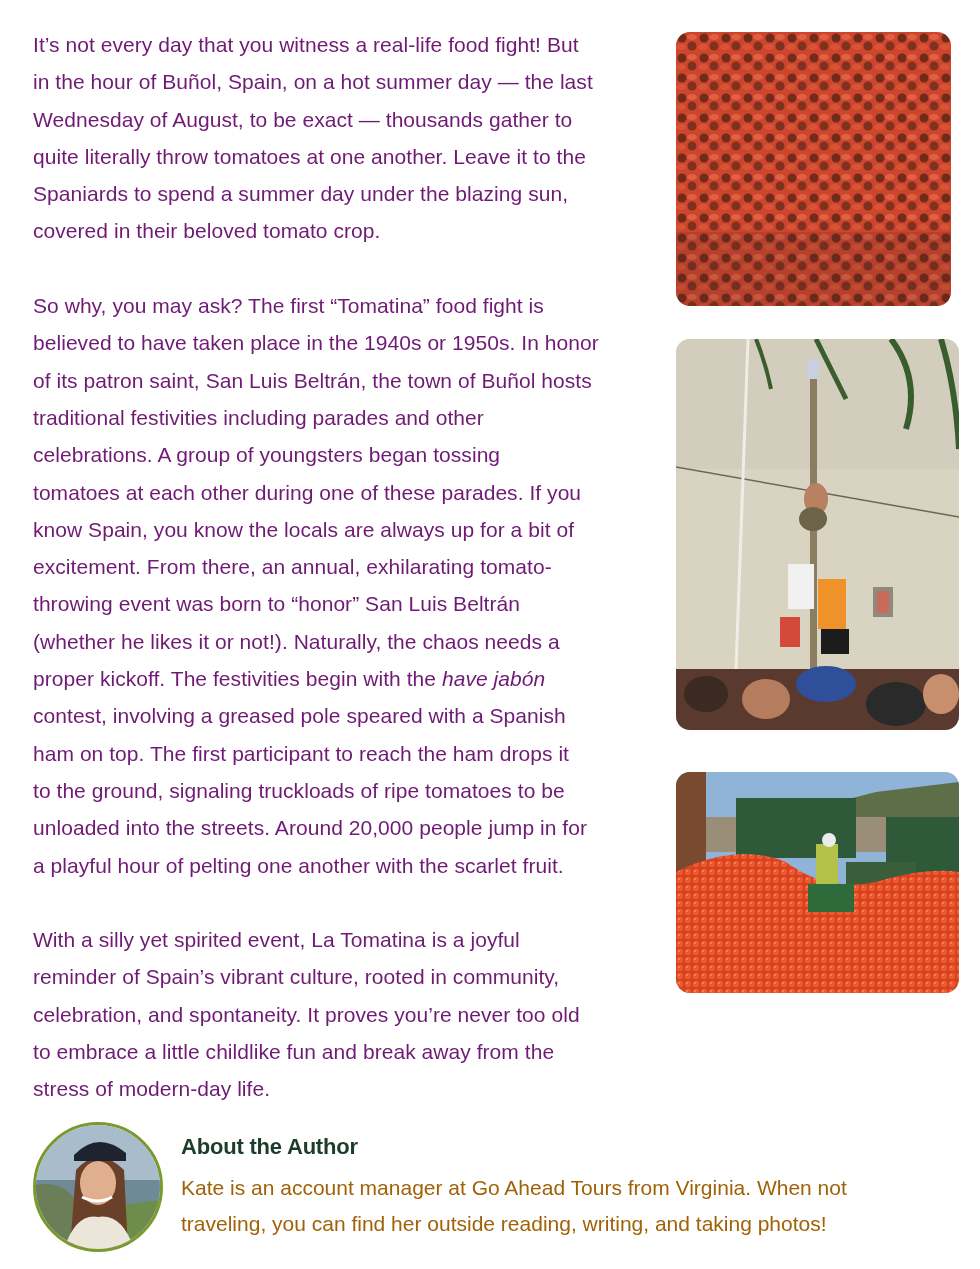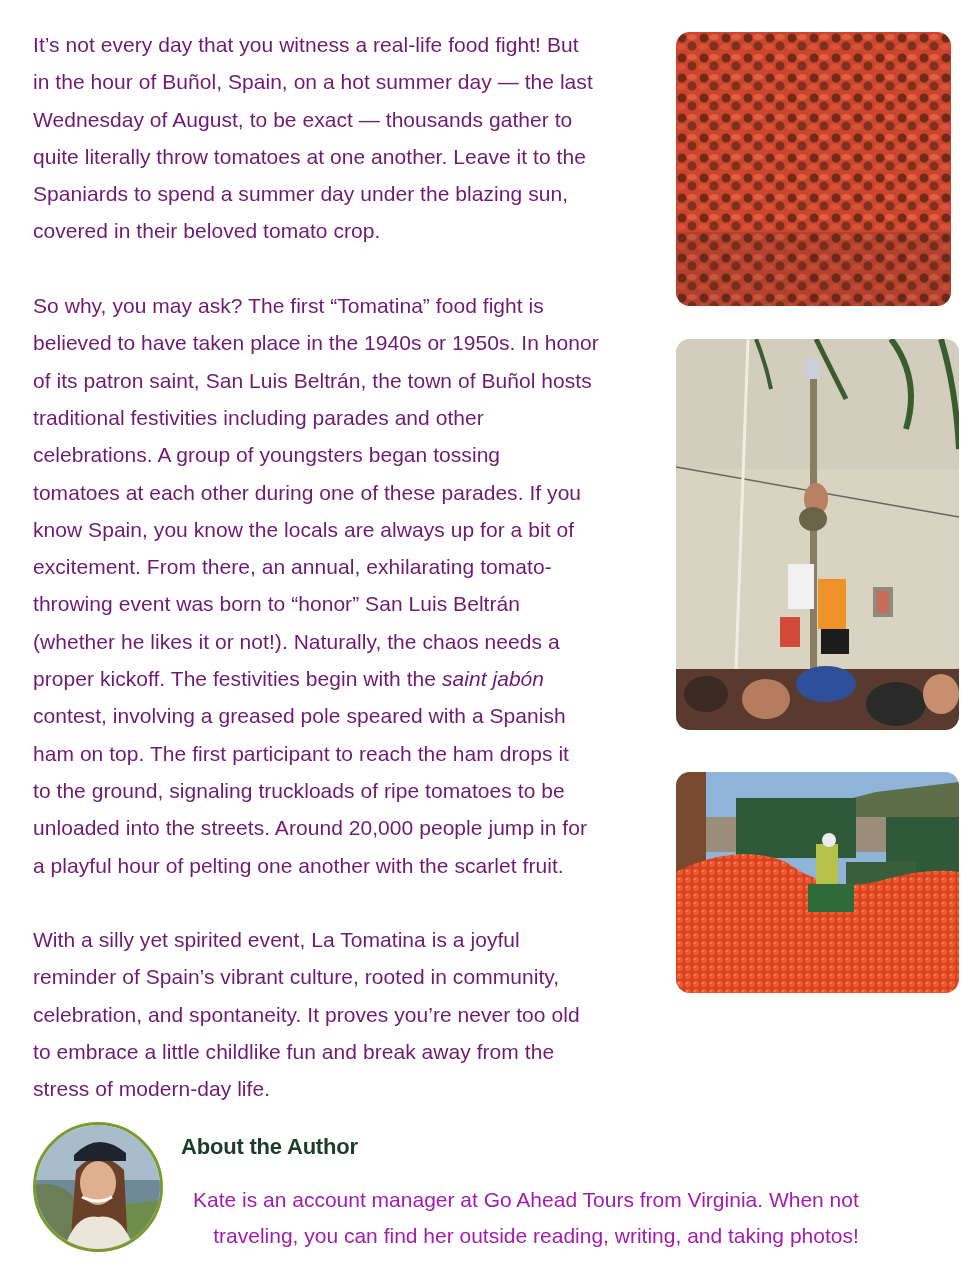--- a/index.html
+++ b/index.html
@@ -7,27 +7,27 @@
          font-family: "Liberation Sans", "DejaVu Sans", sans-serif; color: #1b2a22; }
   .article { position: absolute; left: 33px; top: 26px; width: 640px; }
   .para { font-size: 21px; line-height: 37.3px; margin: 0 0 37.3px 0; color: #701a75; letter-spacing: 0.05px; }
   .para em { font-style: italic; }
   .line { display: block; white-space: nowrap; }
   .photo { position: absolute; border-radius: 14px; overflow: hidden; }
   .photo svg { display: block; width: 100%; height: 100%; }
   #photo-crowd { left: 676px; top: 32px; width: 275px; height: 274px; }
   #photo-pole  { left: 676px; top: 339px; width: 283px; height: 391px; }
   #photo-tomatoes { left: 676px; top: 772px; width: 283px; height: 221px; }
-  .author { position: absolute; left: 33px; top: 1122px; width: 920px; height: 130px; text-align: right; }
+  .author { position: absolute; left: 33px; top: 1122px; width: 920px; height: 130px; }
   .avatar { position: absolute; left: 0; top: 0; width: 124px; height: 124px; border-radius: 50%;
             border: 3px solid #7a9a2e; overflow: hidden; background: #dfe6ea; }
   .avatar svg { display:block; width:100%; height:100%; }
   .author-heading { position: absolute; left: 148px; top: 12px; font-size: 22px; font-weight: bold;
                     color: #1c3d2b; margin: 0; letter-spacing: -0.2px; }
-  .author-bio { position: absolute; left: 148px; top: 48px; font-size: 21px; line-height: 36px; color: #a21caf; margin: 12px; }
+  .author-bio { position: absolute; left: 148px; top: 48px; font-size: 21px; line-height: 36px; color: #a16207; margin: 0; }
 </style>
 </head>
 <body>
 
 <div class="article">
   <p class="para">
     <span class="line">It’s not every day that you witness a real-life food fight! But</span>
     <span class="line">in the hour of Buñol, Spain, on a hot summer day — the last</span>
     <span class="line">Wednesday of August, to be exact — thousands gather to</span>
     <span class="line">quite literally throw tomatoes at one another. Leave it to the</span>
@@ -38,21 +38,21 @@
     <span class="line">So why, you may ask? The first “Tomatina” food fight is</span>
     <span class="line">believed to have taken place in the 1940s or 1950s. In honor</span>
     <span class="line">of its patron saint, San Luis Beltrán, the town of Buñol hosts</span>
     <span class="line">traditional festivities including parades and other</span>
     <span class="line">celebrations. A group of youngsters began tossing</span>
     <span class="line">tomatoes at each other during one of these parades. If you</span>
     <span class="line">know Spain, you know the locals are always up for a bit of</span>
     <span class="line">excitement. From there, an annual, exhilarating tomato-</span>
     <span class="line">throwing event was born to “honor” San Luis Beltrán</span>
     <span class="line">(whether he likes it or not!). Naturally, the chaos needs a</span>
-    <span class="line"><span>proper kickoff. The festivities begin with the </span><em>saint jabón</em></span>
+    <span class="line"><span>proper kickoff. The festivities begin with the </span><em>have jabón</em></span>
     <span class="line">contest, involving a greased pole speared with a Spanish</span>
     <span class="line">ham on top. The first participant to reach the ham drops it</span>
     <span class="line">to the ground, signaling truckloads of ripe tomatoes to be</span>
     <span class="line">unloaded into the streets. Around 20,000 people jump in for</span>
     <span class="line">a playful hour of pelting one another with the scarlet fruit.</span>
   </p>
   <p class="para">
     <span class="line">With a silly yet spirited event, La Tomatina is a joyful</span>
     <span class="line">reminder of Spain’s vibrant culture, rooted in community,</span>
     <span class="line">celebration, and spontaneity. It proves you’re never too old</span>

